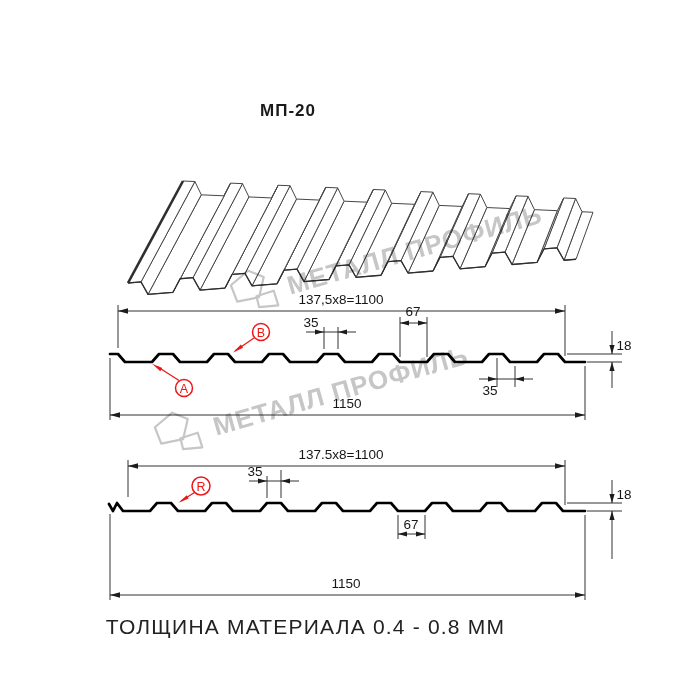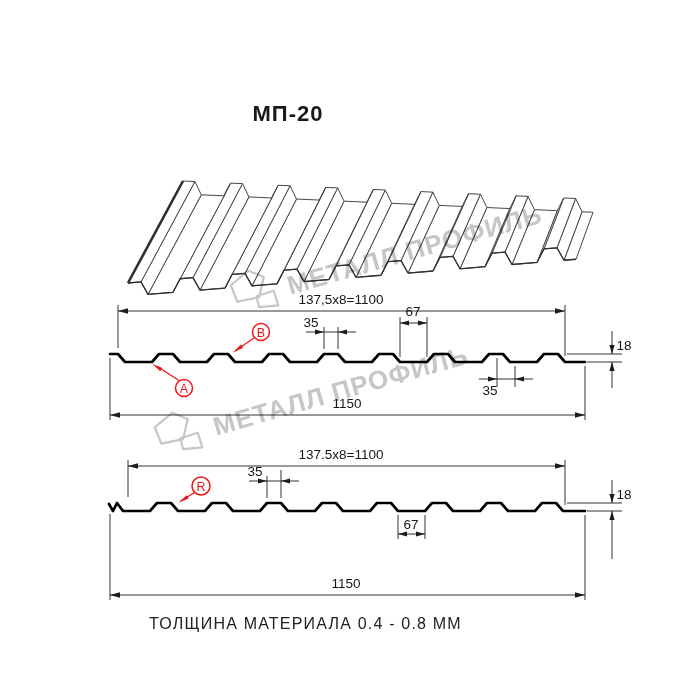--- a/index.html
+++ b/index.html
@@ -1,23 +1,23 @@
 <!DOCTYPE html>
 <html><head>
 <meta charset="utf-8">
 <style>
   html,body{margin:0;padding:0;background:#fff;}
   #page{position:relative;width:700px;height:700px;background:#ffffff;overflow:hidden;
         font-family:"Liberation Sans", sans-serif;}
   .title{position:absolute;left:0;top:60px;width:700px;text-align:center;
          font-size:34px;font-weight:bold;letter-spacing:2px;color:#0e0e0e;}
   .subtitle{position:absolute;left:0;top:101px;width:576px;text-align:center;
-            font-size:22px;font-weight:bold;letter-spacing:1px;color:#1a1a1a;}
+            font-size:17px;font-weight:bold;letter-spacing:1px;color:#1a1a1a;}
   .footer{position:absolute;left:0;top:615px;width:611px;text-align:center;
-          font-size:16px;letter-spacing:1.2px;color:#222;}
+          font-size:21px;letter-spacing:1.2px;color:#222;}
   svg.drawing{position:absolute;left:0;top:0;}
   svg text{font-family:"Liberation Sans", sans-serif;fill:#161616;font-size:13.5px;}
   svg text.redlbl{fill:#ee1616;font-size:12.5px;}
   .dimline{stroke:#1c1c1c;stroke-width:0.9;fill:none;}
   .arr{fill:#1c1c1c;stroke:none;}
   .profile{stroke:#000;stroke-width:2.7;fill:none;stroke-linejoin:round;stroke-linecap:round;}
   .redln{stroke:#ee1616;stroke-width:1.3;fill:none;}
   .redarr{fill:#ee1616;stroke:none;}
   .redcirc{stroke:#ee1616;stroke-width:1.5;fill:none;}
   .wm-logo{position:absolute;mix-blend-mode:multiply;}

